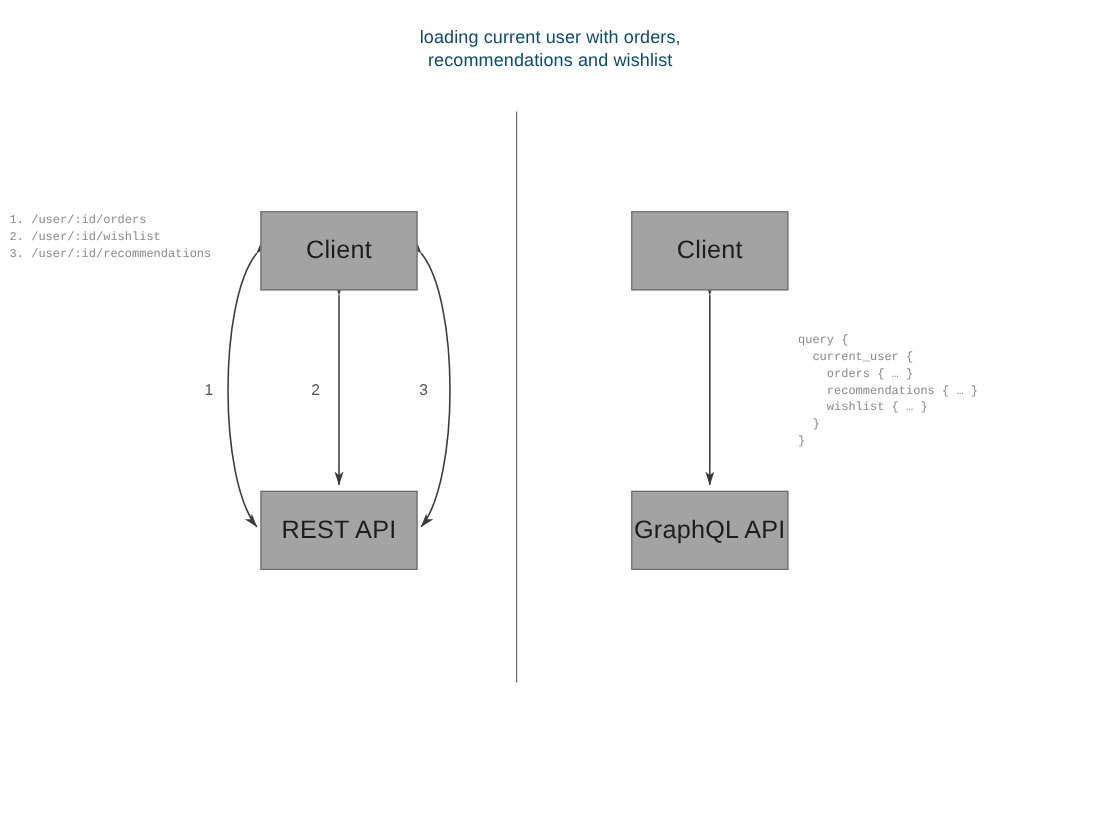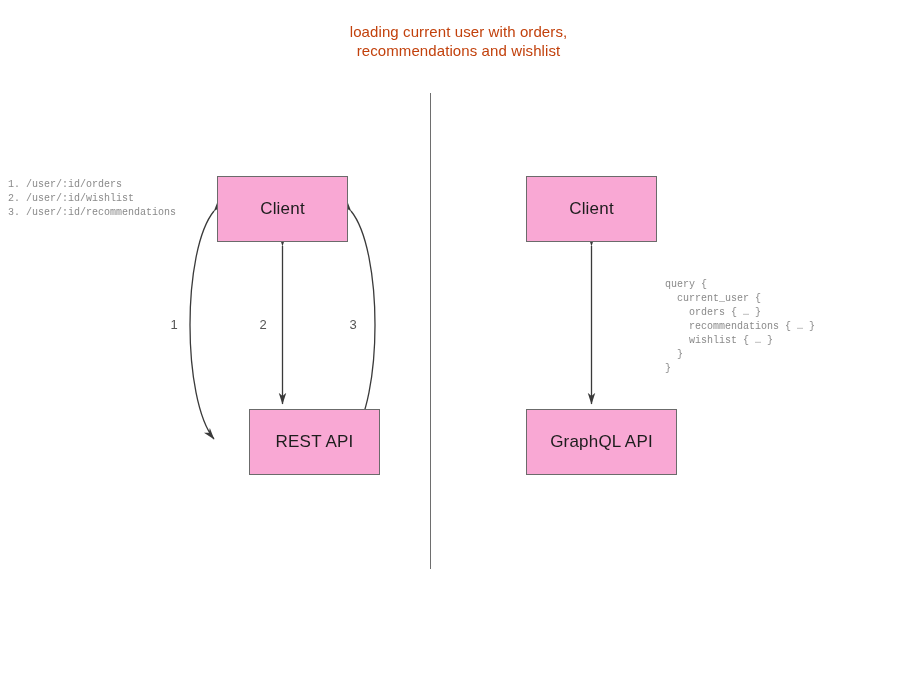--- a/index.html
+++ b/index.html
@@ -21,52 +21,52 @@
 
   
   .title {
     position: absolute;
     left: 0;
     top: 22px;
     width: 917px;
     text-align: center;
     font-size: 15px;
     line-height: 19px;
-    color: #c2410c;
+    color: #0c4a6e;
     white-space: pre-line;
     letter-spacing: 0.1px;
   }
 
   
   .divider {
     position: absolute;
     left: 430px;
     top: 93px;
     width: 1px;
     height: 476px;
     background: #6e6e6e;
   }
 
   
   .node {
     position: absolute;
     box-sizing: border-box;
-    background: #f9a8d4;
+    background: #a3a3a3;
     border: 1.6px solid #6b6b6b;
     display: flex;
     align-items: center;
     justify-content: center;
-    font-size: 17px;
+    font-size: 21px;
     color: #1d1d1d;
     letter-spacing: 0.2px;
   }
   .node-client-left   { left: 217px; top: 176px; width: 131px; height: 66px; }
-  .node-rest-api      { left: 217px; top: 409px; width: 131px; height: 66px; margin-left: 32px; }
+  .node-rest-api      { left: 217px; top: 409px; width: 131px; height: 66px; }
   .node-client-right  { left: 526px; top: 176px; width: 131px; height: 66px; }
-  .node-graphql-api   { left: 526px; top: 409px; width: 151px; height: 66px; }
+  .node-graphql-api   { left: 526px; top: 409px; width: 131px; height: 66px; }
 
   
   .arrows {
     position: absolute;
     left: 0;
     top: 0;
     width: 917px;
     height: 689px;
     pointer-events: none;
   }

